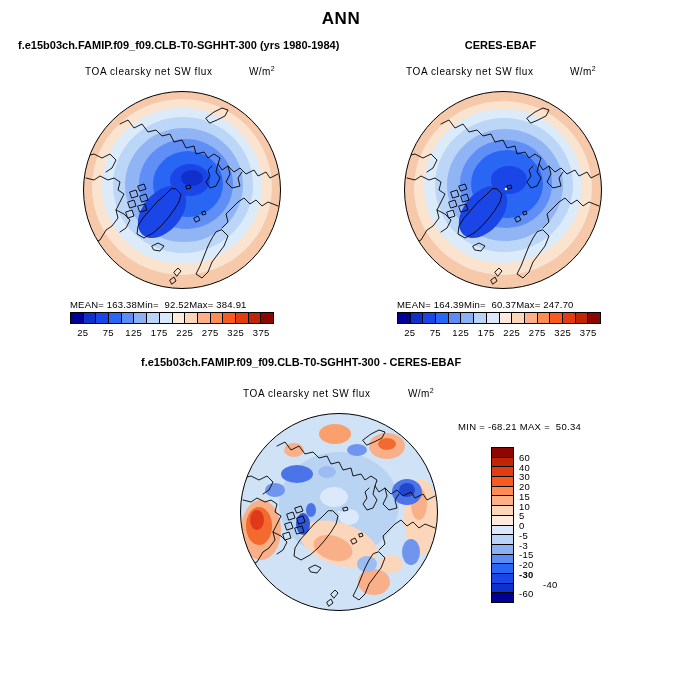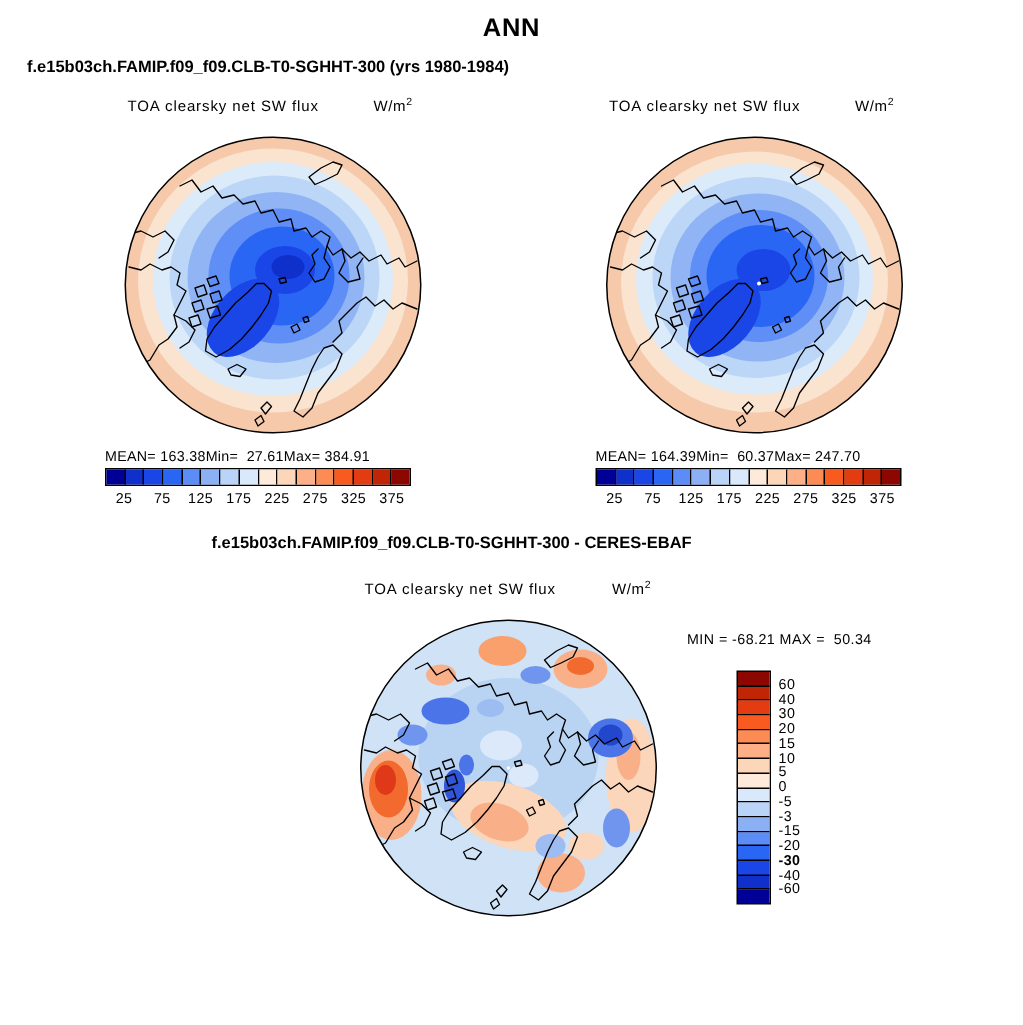--- a/index.html
+++ b/index.html
@@ -25,20 +25,21 @@
   .minmax{font-size:9.5px;letter-spacing:.3px;white-space:pre;margin-left:12px;}
   svg.map{display:block;}
 </style>
 </head>
 <body>
 
 <div class="canvas">
 
   <div class="abs ann">ANN</div>
   <div class="abs hdr" style="left:18px;top:39px;">f.e15b03ch.FAMIP.f09_f09.CLB-T0-SGHHT-300 (yrs 1980-1984)</div>
+  <div class="abs hdr" style="left:398px;top:39px;width:205px;text-align:center;">CERES-EBAF</div>
 
   <div class="abs flabel" style="left:85px;top:66px;">TOA clearsky net SW flux</div>
   <div class="abs funits" style="left:249px;top:65px;"><span>W/m</span><sup>2</sup></div>
   <div class="abs flabel" style="left:406px;top:66px;">TOA clearsky net SW flux</div>
   <div class="abs funits" style="left:570px;top:65px;"><span>W/m</span><sup>2</sup></div>
 
   <svg class="abs map" style="left:82px;top:90px;" width="200" height="200" viewBox="0 0 200 200">
     <defs>
       <clipPath id="mclip">
           <circle cx="100" cy="100" r="98.5"></circle>
@@ -96,21 +97,21 @@
       <ellipse cx="80" cy="122" rx="19" ry="30" fill="#1a46e8" transform="rotate(40 80 122)"></ellipse>
       <ellipse cx="106" cy="90" rx="18" ry="14" fill="#1a46e8"></ellipse>
       <use href="#coast"></use>
       <circle cx="103" cy="99" r="1.3" fill="#ffffff"></circle>
     </g>
     <circle cx="100" cy="100" r="98.5" fill="none" stroke="#000" stroke-width="1"></circle>
   </svg>
 
   <div class="abs stats" style="left:70px;top:299px;">
     <span>MEAN= 163.38</span>
-    <span>Min=  27.61</span>
+    <span>Min=  92.52</span>
     <span>Max= 384.91</span>
   </div>
   <div class="abs stats" style="left:397px;top:299px;">
     <span>MEAN= 164.39</span>
     <span>Min=  60.37</span>
     <span>Max= 247.70</span>
   </div>
 
   <div class="abs cbar" style="left:70px;top:312px;">
       <div style="background: rgb(0, 0, 150);"></div>
@@ -234,17 +235,17 @@
       <span style="top: 25%;">20</span>
       <span style="top: 31.25%;">15</span>
       <span style="top: 37.5%;">10</span>
       <span style="top: 43.75%;">5</span>
       <span style="top: 50%;">0</span>
       <span style="top: 56.25%;">-5</span>
       <span style="top: 62.5%;">-3</span>
       <span style="top: 68.75%;">-15</span>
       <span style="top: 75%;">-20</span>
       <span style="top: 81.25%; font-weight: bold;">-30</span>
-      <span style="top: 87.5%;">-40</span>
+      <span style="top: 87.5%; margin-left: 24px;">-40</span>
       <span style="top: 93.75%;">-60</span>
     </div>
 
 </div>
 
 </body></html>

